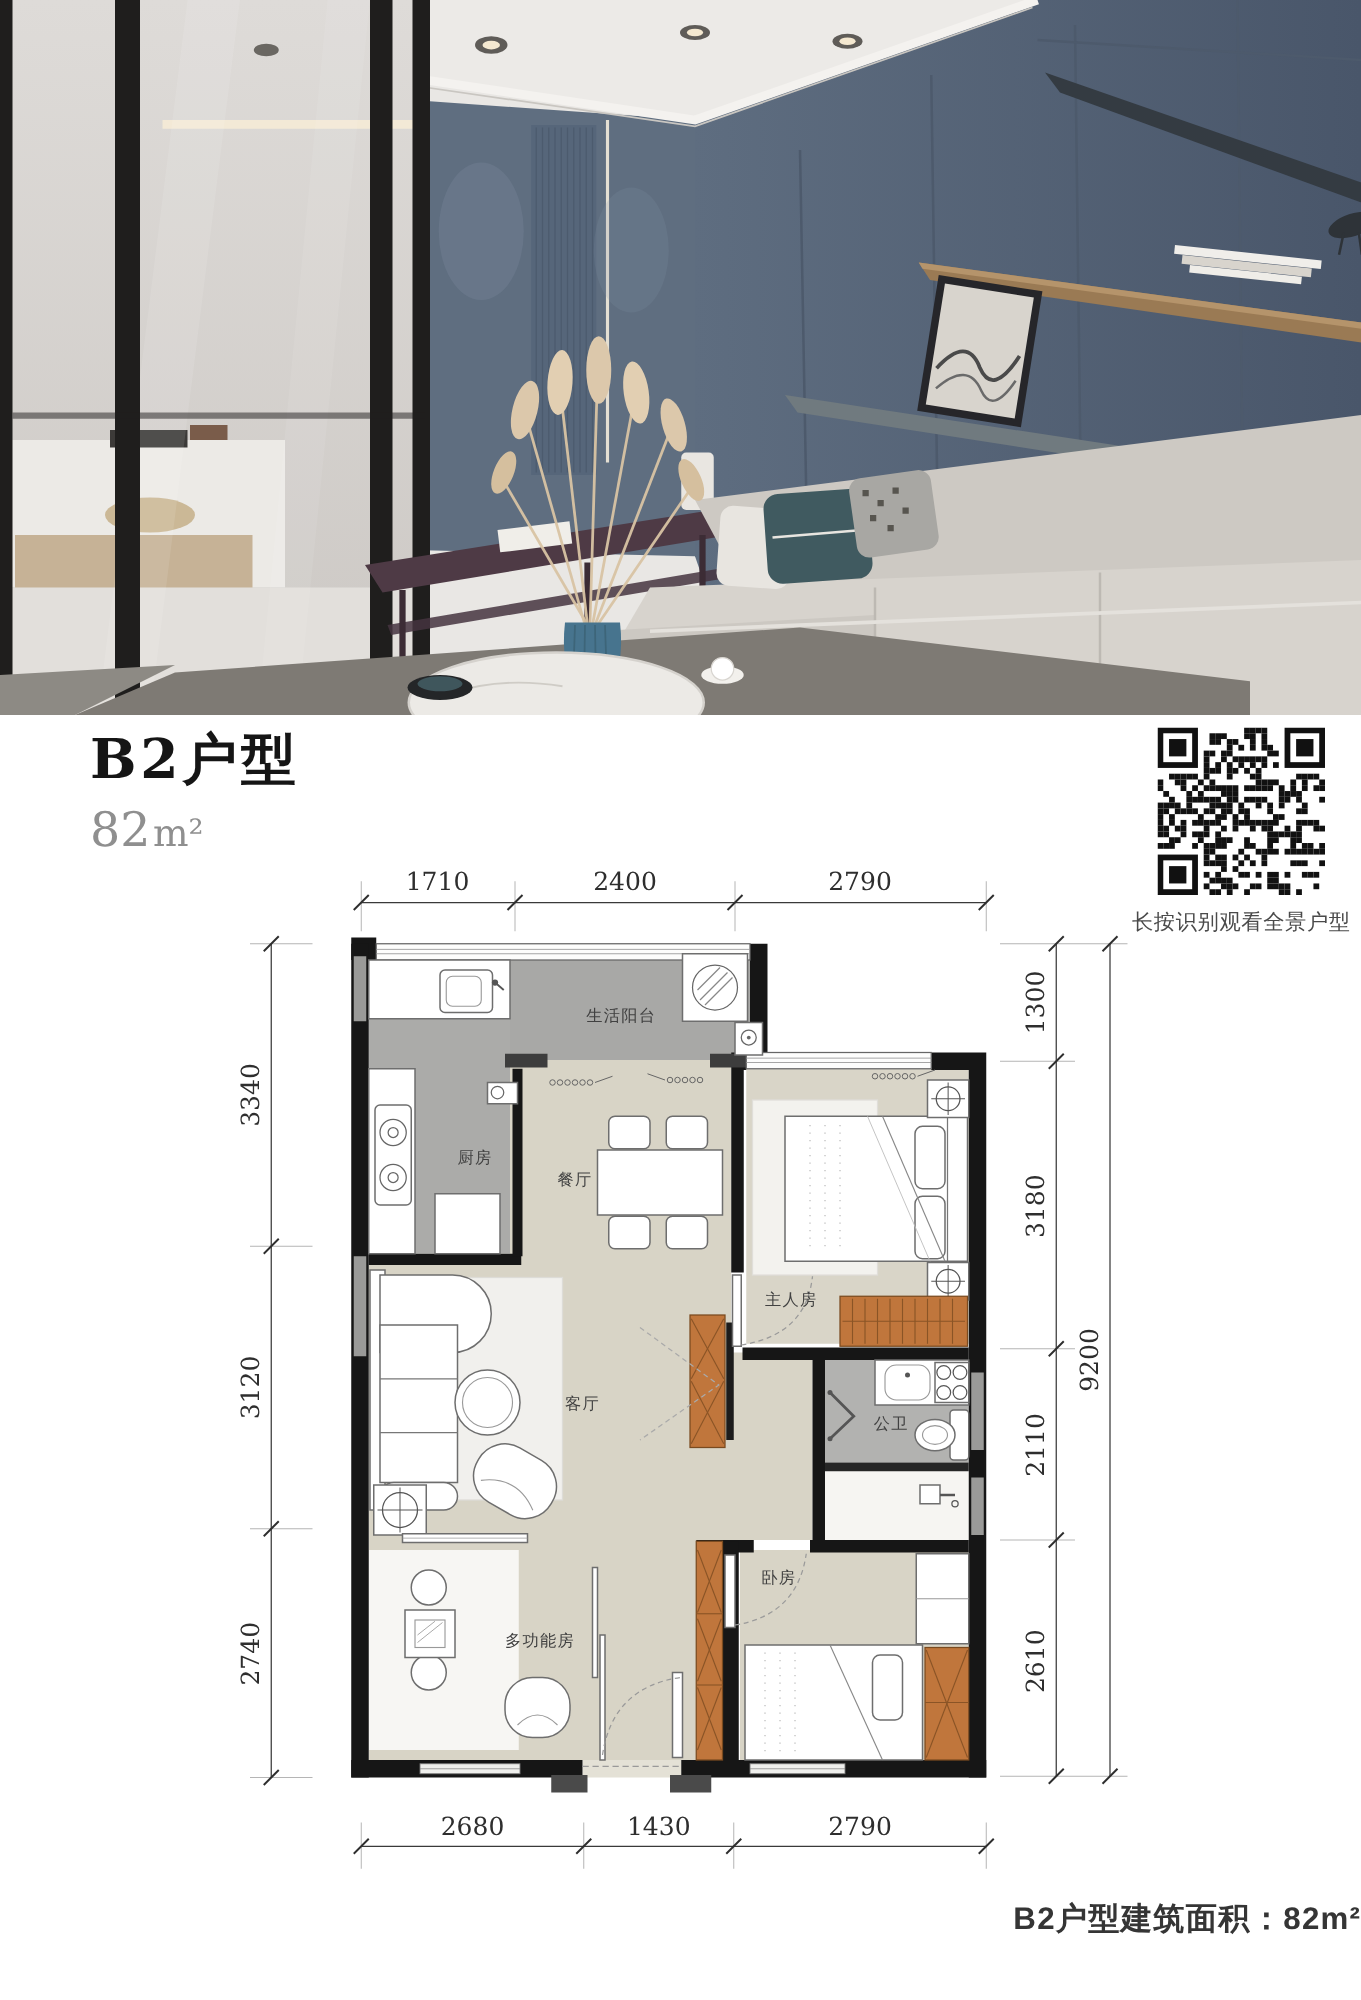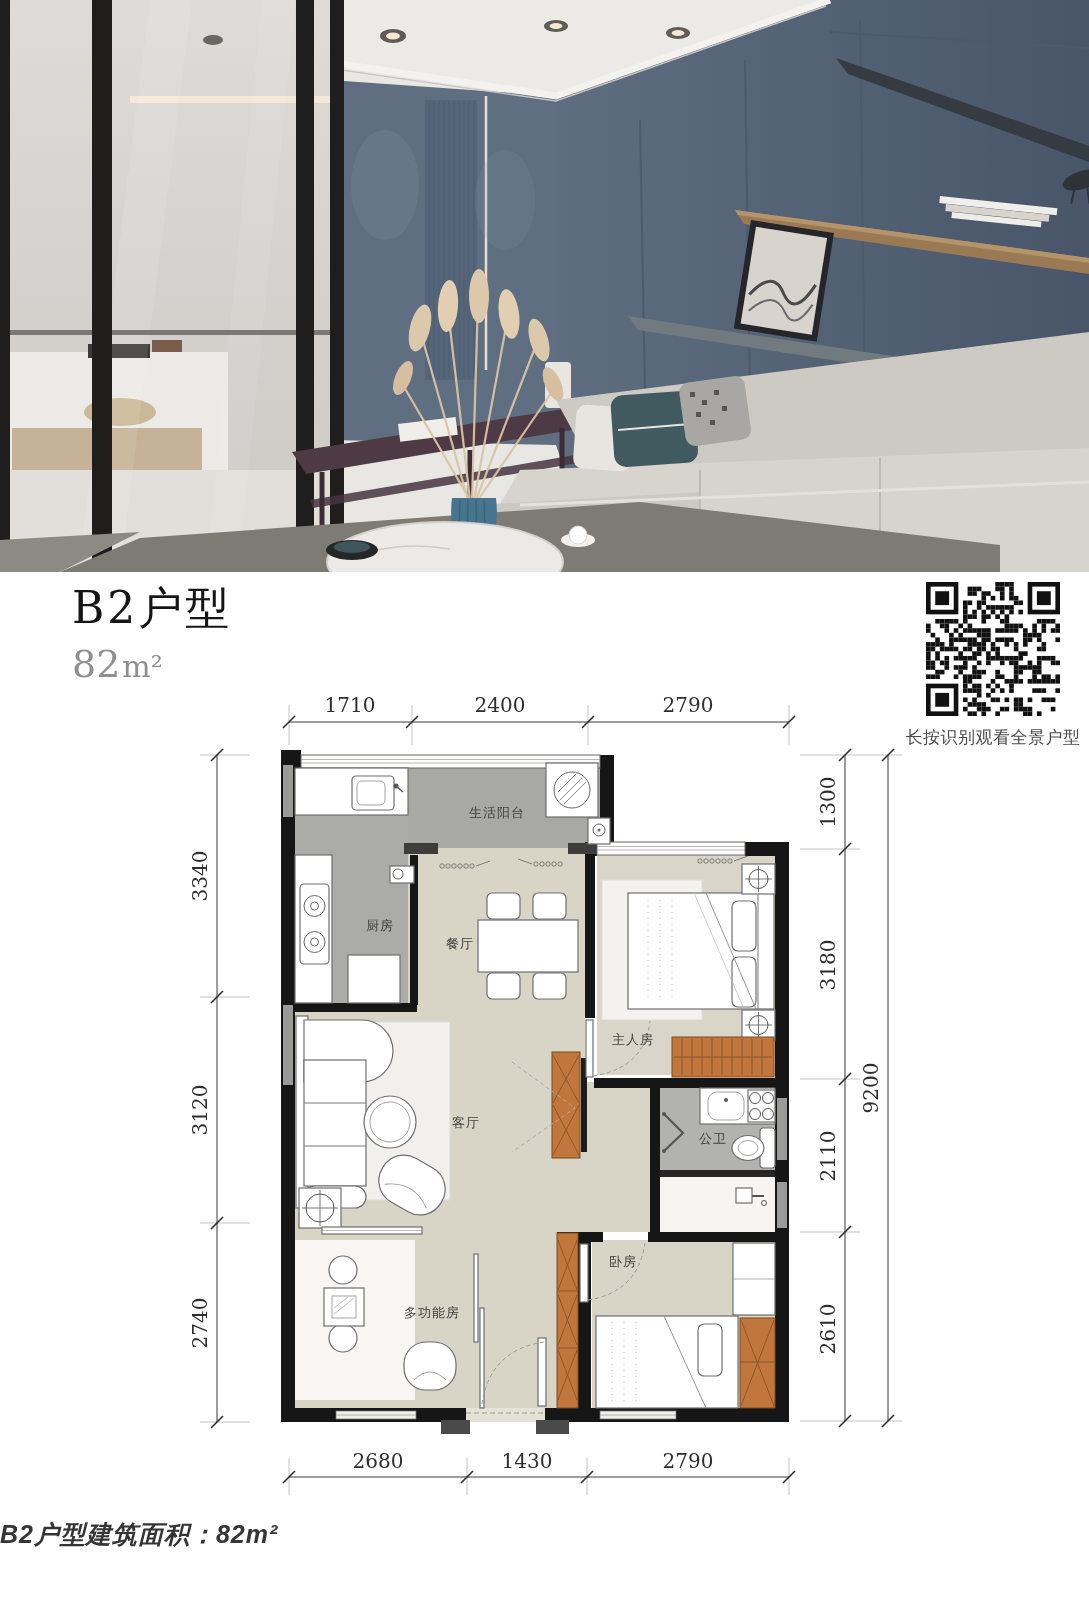--- a/index.html
+++ b/index.html
@@ -1,30 +1,30 @@
 <!DOCTYPE html>
 <html><head>
 <meta charset="utf-8">
 <style>
   html,body{margin:0;padding:0;background:#ffffff;}
   .page{position:relative;width:1089px;height:1600px;background:#ffffff;overflow:hidden;
         font-family:"Liberation Sans",sans-serif;}
   .photo-wrap{position:absolute;left:0;top:0;width:1089px;height:572px;}
   .title-block{position:absolute;left:72px;top:584px;}
-  .plan-title{font-family:"DejaVu Serif",serif;font-weight:normal;font-size:44px;color:#151515;
+  .plan-title{font-family:"DejaVu Serif",serif;font-weight:bold;font-size:44px;color:#151515;
               letter-spacing:3px;line-height:1.1;}
   .plan-area{margin-top:10px;font-family:"DejaVu Serif",serif;color:#8f8f8f;}
   .plan-area .val{font-size:38px;}
   .plan-area .unit{font-size:30px;margin-left:2px;}
   .qr-block{position:absolute;left:893px;top:582px;width:200px;}
   .qr-code{display:block;margin:0 auto;}
   .qr-caption{margin-top:10px;text-align:center;font-size:17px;color:#4a4a4a;letter-spacing:0.5px;}
   .floorplan{position:absolute;left:170px;top:670px;}
-  .footer-caption{position:absolute;left:0;top:1518px;width:1089px;text-align:left;
-                  font-size:25px;font-weight:bold;color:#353535;letter-spacing:1px;font-style:italic;}
+  .footer-caption{position:absolute;left:0;top:1518px;width:1089px;text-align:right;
+                  font-size:25px;font-weight:bold;color:#353535;letter-spacing:1px;}
   .dim-text{font-family:"DejaVu Serif",serif;font-size:20px;fill:#2e2e2e;}
   .room-text{font-family:"Liberation Sans",sans-serif;font-size:13px;fill:#414141;letter-spacing:1px;}
   .dimline{stroke:#3a3a3a;stroke-width:1;}
   .tick{stroke:#2e2e2e;stroke-width:1.6;}
   .ext{stroke:#aaaaaa;stroke-width:0.7;}
   .furn{fill:#ffffff;stroke:#6e6e6e;stroke-width:1.2;}
   .furn-thin{fill:none;stroke:#999999;stroke-width:0.9;}
   .arc{fill:none;stroke:#9a9a9a;stroke-width:1;stroke-dasharray:4 3;}
   .wood{fill:#c0763c;stroke:#7a4a1f;stroke-width:1;}
   .woodline{stroke:#8a5426;stroke-width:0.9;}

